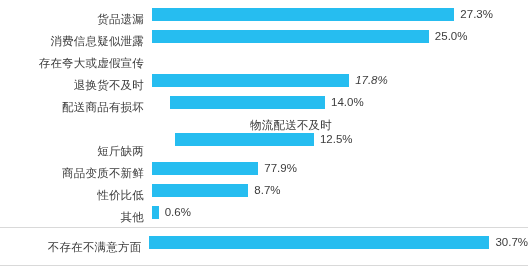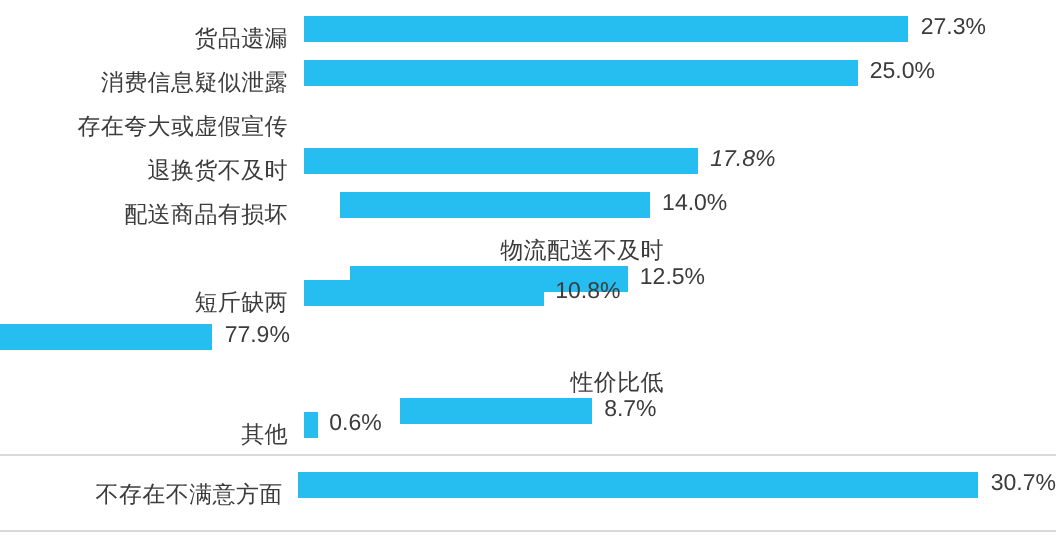--- a/index.html
+++ b/index.html
@@ -107,32 +107,29 @@
       </div>
       <div class="row" style="top: 118px; height: 22px; flex-direction: column;">
         <div class="cat-label">物流配送不及时</div>
         <div class="bar-wrap">
           <div class="bar" style="background: rgb(38, 189, 240); width: 138.436px;"></div>
           <div class="val-label" style="color: rgb(60, 60, 60);">12.5%</div>
         </div>
       </div>
       <div class="row" style="top: 140px; height: 22px;">
         <div class="cat-label">短斤缺两</div>
-        <div class="bar-wrap">
-          <div class="bar" style="background: rgb(38, 189, 240); width: 119.609px;"></div>
-          <div class="val-label" style="color: rgb(60, 60, 60);">10.8%</div>
-        </div>
       </div>
       <div class="row" style="top: 162px; height: 22px;">
+        <div class="cat-label">商品变质不新鲜</div>
         <div class="bar-wrap">
           <div class="bar" style="background: rgb(38, 189, 240); width: 106.319px;"></div>
           <div class="val-label" style="color: rgb(60, 60, 60);">77.9%</div>
         </div>
       </div>
-      <div class="row" style="top: 184px; height: 22px; flex-direction: column;">
+      <div class="row" style="top: 184px; height: 22px;">
         <div class="cat-label">性价比低</div>
         <div class="bar-wrap">
           <div class="bar" style="background: rgb(38, 189, 240); width: 96.3518px;"></div>
           <div class="val-label" style="color: rgb(60, 60, 60);">8.7%</div>
         </div>
       </div>
       <div class="row" style="top: 206px; height: 22px;">
         <div class="cat-label">其他</div>
         <div class="bar-wrap">
           <div class="bar" style="background: rgb(38, 189, 240); width: 6.64495px;"></div>

